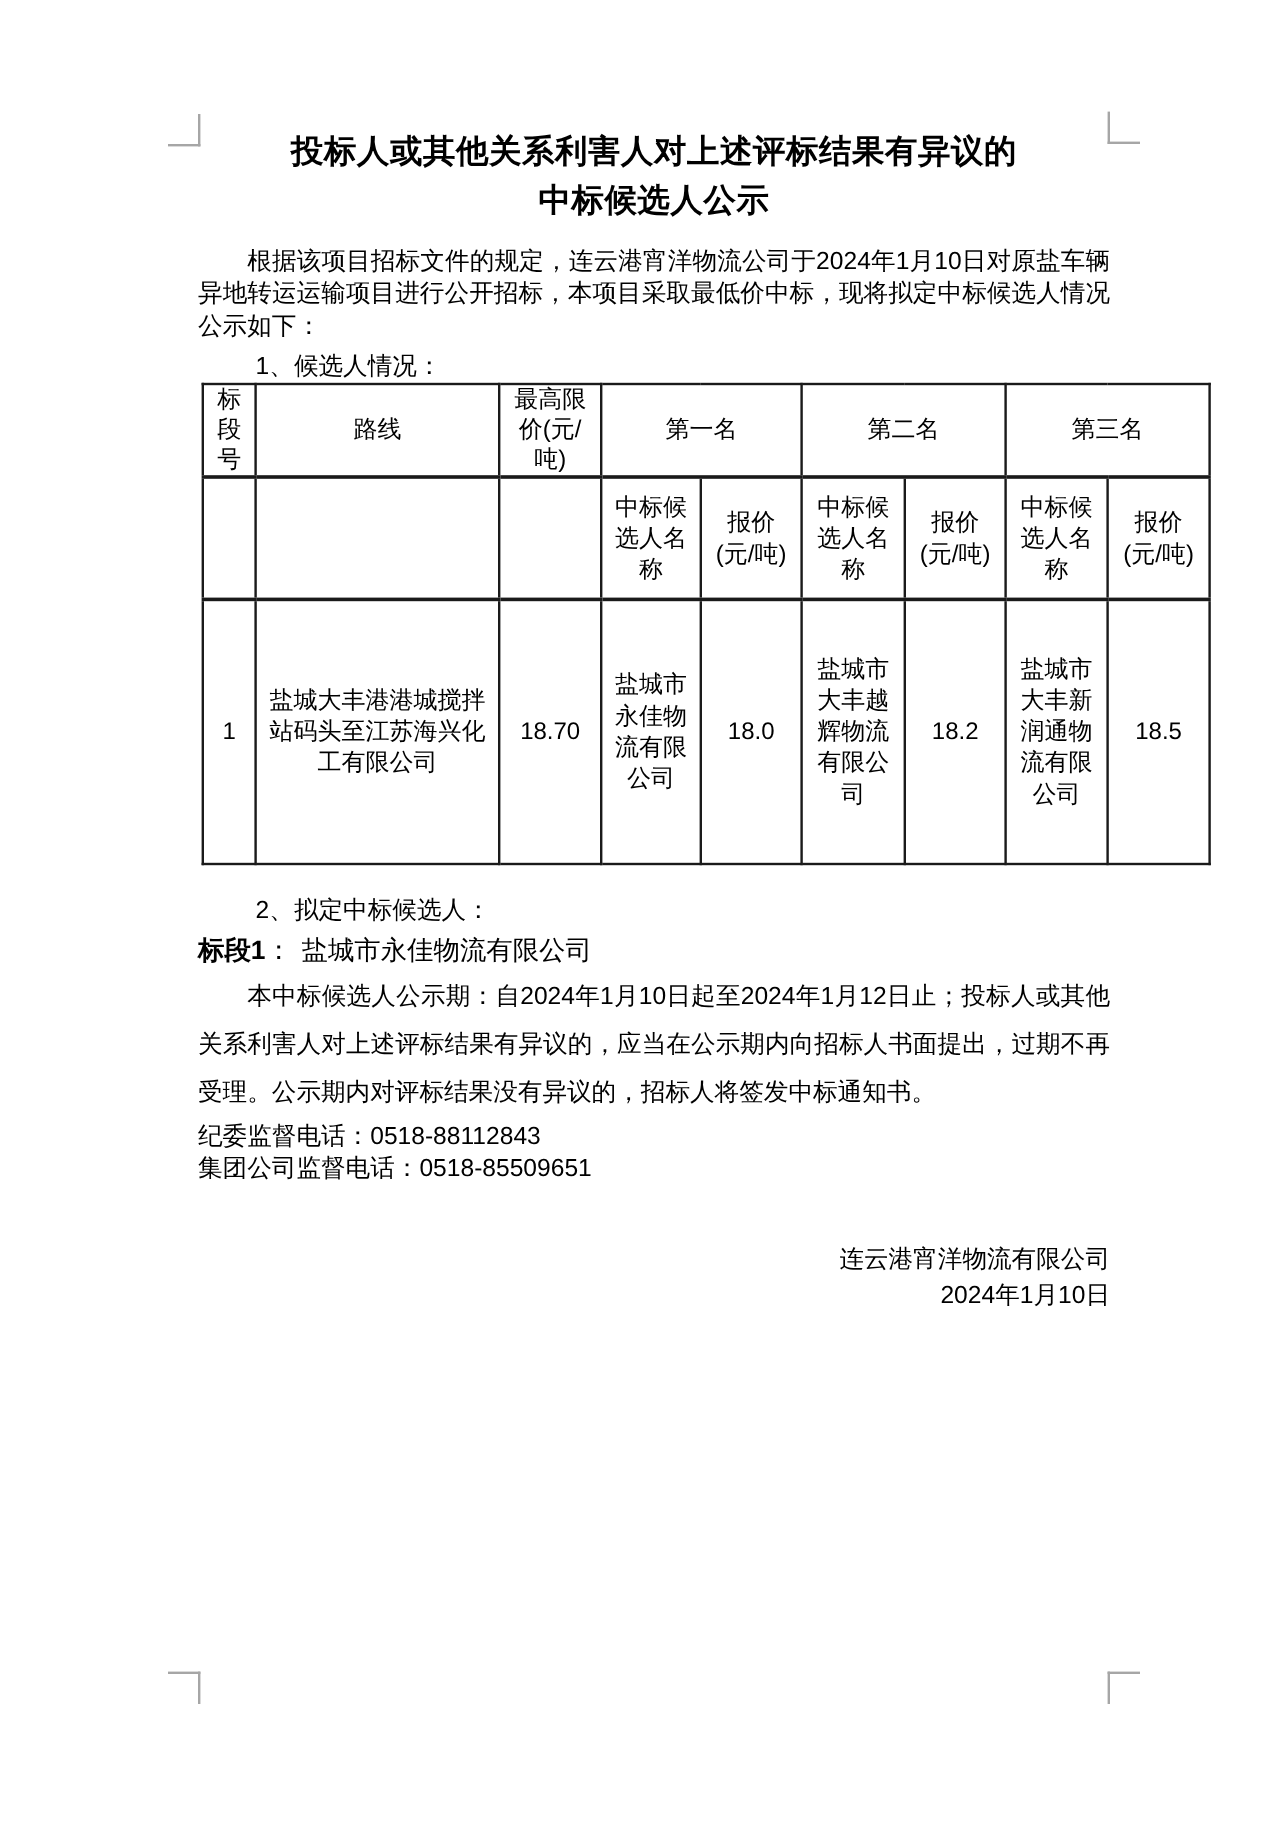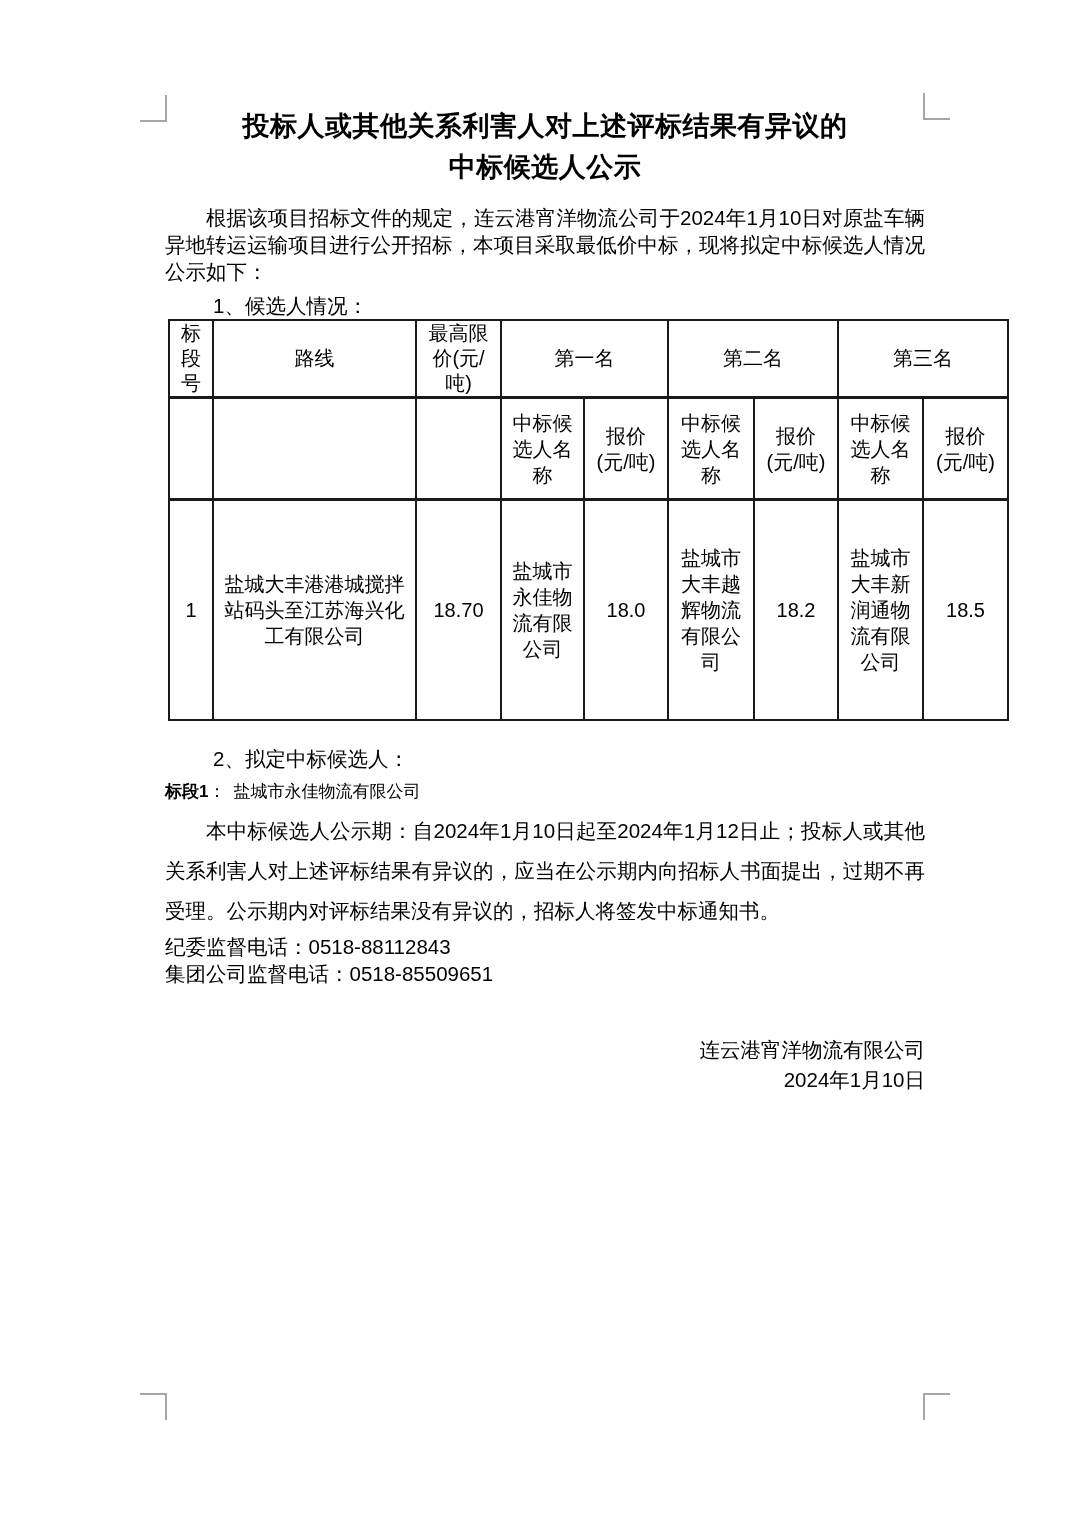--- a/index.html
+++ b/index.html
@@ -64,21 +64,21 @@
     background: #ffffff;
   }
   table.doc-table tr.hrow1 th { line-height: 25px; }
   table.doc-table tr.hrow2 td, table.doc-table tr.hrow2 th { border-top: 3px solid #1a1a1a; }
   table.doc-table tr.drow  td { border-top: 3px solid #1a1a1a; }
   td.c-sec, th.c-sec   { padding: 0 10px; }
   th.c-route, td.c-route { padding: 0 14px; }
   th.c-name, td.c-name { padding: 0 10px; }
 
   .sec2 { margin-top: 24px; }
-  .award { margin-top: 6px; font-size: 17px; line-height: 27px; }
+  .award { margin-top: 6px; font-size: 22px; line-height: 27px; }
   .award .lbl { font-weight: bold; }
   .award .sep { padding-right: 8px; }
   .notice { margin-top: 6px; line-height: 40px; }
   .phone { font-size: 20.5px; line-height: 27px; }
   .phone.p1 { margin-top: 2px; }
   .signature { margin-top: 48px; font-size: 20.5px; line-height: 30px; text-align: right; }
 </style>
 </head>
 <body>
 

